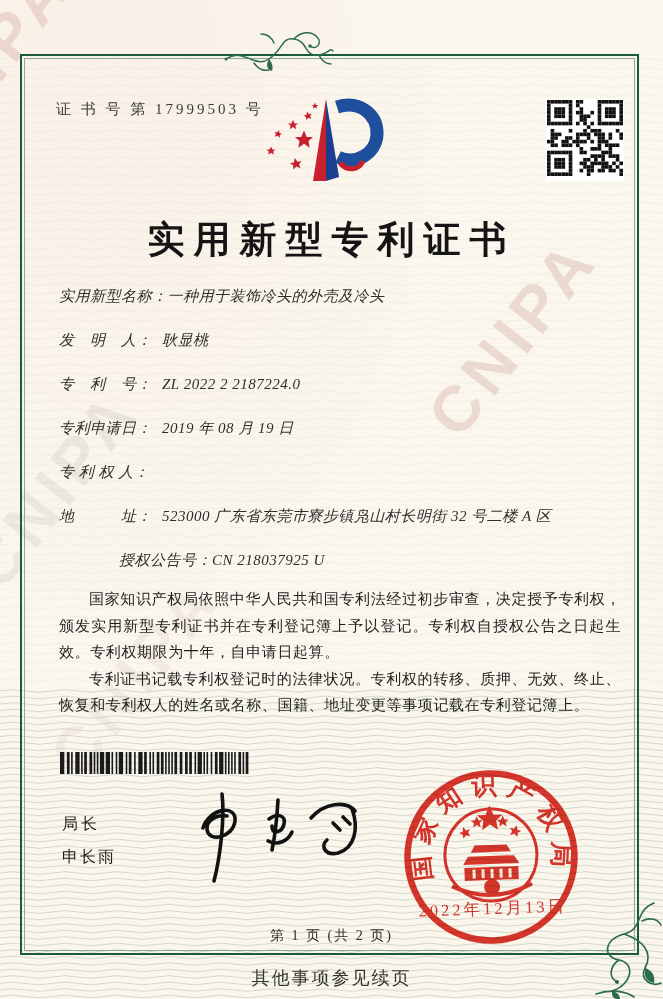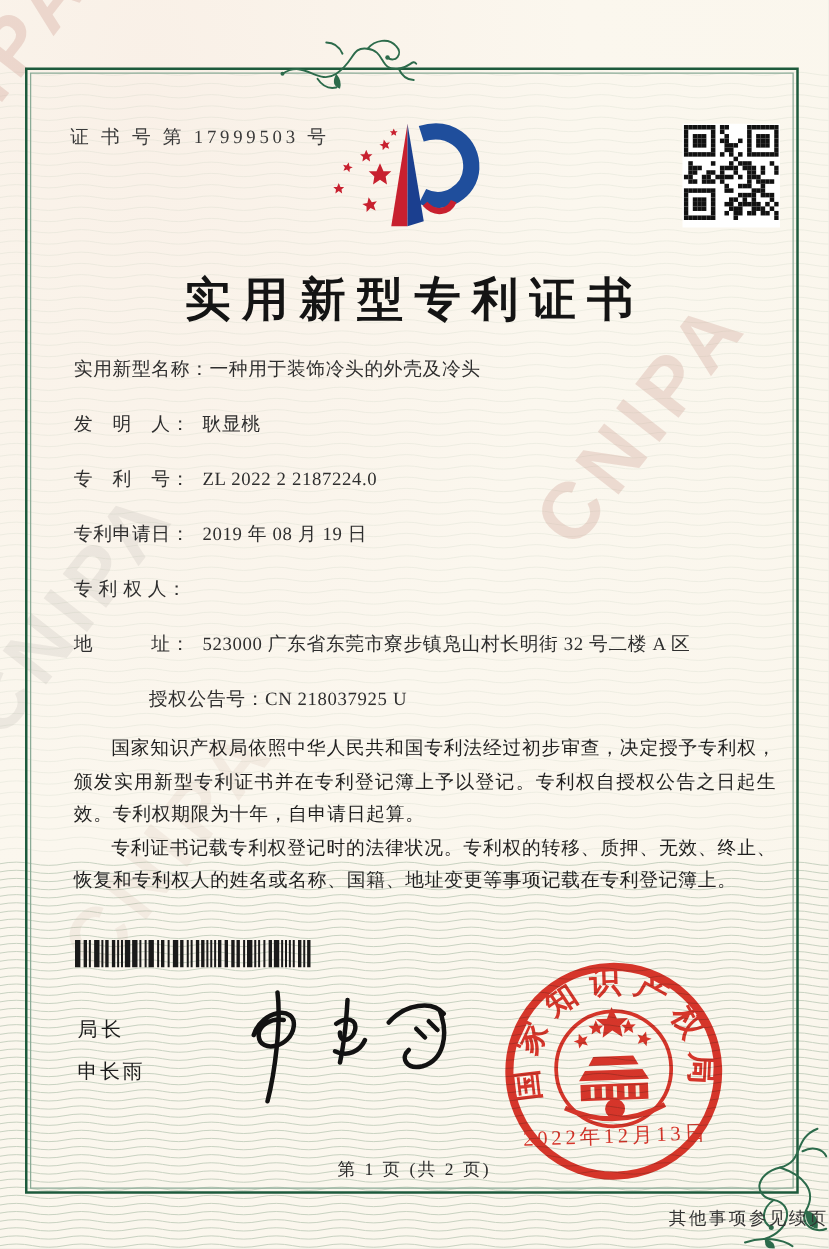--- a/index.html
+++ b/index.html
@@ -24,36 +24,36 @@
   .flourish.top{left:224px;top:28px;}
   .flourish.br{left:582px;top:901px;}
   
   .cert-no{position:absolute;left:56px;top:100px;z-index:3;font-size:15px;letter-spacing:3px;color:#3a3a3a;}
   .logo{position:absolute;left:252px;top:93px;z-index:3;}
   .qr{position:absolute;left:546px;top:99px;z-index:3;background:#fff;padding:1px;}
   .doc-title{position:absolute;left:0;right:0;top:195px;z-index:3;text-align:center;
     font-size:37px;font-weight:700;letter-spacing:9px;color:#141414;margin-top:20px;}
   
   .fields{position:absolute;left:59px;right:38px;top:282px;z-index:3;display:flex;flex-direction:column;gap:16px;}
-  .frow{display:flex;line-height:28px;font-size:15px;color:#2e2e2e;letter-spacing:.5px;}
+  .frow{display:flex;line-height:28px;font-size:15px;color:#2e2e2e;letter-spacing:.5px;font-style:italic;}
   .flabel{display:inline-block;min-width:103px;white-space:nowrap;}
   .fvalue{white-space:nowrap;}
   .grant-b{margin-left:60px;}
   
   .bodytext{position:absolute;left:59px;right:42px;top:586px;z-index:3;font-size:15px;
     line-height:26.5px;color:#1f1f1f;letter-spacing:.6px;text-align:justify;}
   .bodytext p{margin:0;text-indent:2em;}
   
   .barcode{position:absolute;left:60px;top:752px;z-index:3;}
   .director-title{position:absolute;left:62px;top:814px;z-index:3;font-size:16px;letter-spacing:3px;color:#1c1c1c;}
   .director-name{position:absolute;left:62px;top:847px;z-index:3;font-size:16px;letter-spacing:2px;color:#1c1c1c;}
   .signature{position:absolute;left:185px;top:788px;z-index:4;}
   .seal{position:absolute;left:402px;top:768px;z-index:5;mix-blend-mode:multiply;transform:rotate(-2deg);}
   .page-no{position:absolute;left:0;right:0;top:927px;z-index:3;text-align:center;font-size:14px;letter-spacing:2px;color:#2b2b2b;}
-  .footer-note{position:absolute;left:0;right:0;top:966px;z-index:3;text-align:right;font-size:14px;letter-spacing:2px;color:#333;}
+  .footer-note{position:absolute;left:0;right:0;top:966px;z-index:3;text-align:center;font-size:18px;letter-spacing:2px;color:#333;}
 </style>
 </head>
 <body>
 
 <div class="page">
 
   <svg class="waves" id="waves-hi" style="top:56px;opacity:.14" width="663" height="632">
       <path d="M0 3 q13 -2.6 26 0 q13 2.6 26 0 q13 -2.6 26 0 q13 2.6 26 0 q13 -2.6 26 0 q13 2.6 26 0 q13 -2.6 26 0 q13 2.6 26 0 q13 -2.6 26 0 q13 2.6 26 0 q13 -2.6 26 0 q13 2.6 26 0 q13 -2.6 26 0 q13 2.6 26 0 q13 -2.6 26 0 q13 2.6 26 0 q13 -2.6 26 0 q13 2.6 26 0 q13 -2.6 26 0 q13 2.6 26 0 q13 -2.6 26 0 q13 2.6 26 0 q13 -2.6 26 0 q13 2.6 26 0 q13 -2.6 26 0 q13 2.6 26 0" fill="none" stroke="#9fb49d" stroke-width="0.8"></path>
       <path d="M0 12 q13 -2.6 26 0 q13 2.6 26 0 q13 -2.6 26 0 q13 2.6 26 0 q13 -2.6 26 0 q13 2.6 26 0 q13 -2.6 26 0 q13 2.6 26 0 q13 -2.6 26 0 q13 2.6 26 0 q13 -2.6 26 0 q13 2.6 26 0 q13 -2.6 26 0 q13 2.6 26 0 q13 -2.6 26 0 q13 2.6 26 0 q13 -2.6 26 0 q13 2.6 26 0 q13 -2.6 26 0 q13 2.6 26 0 q13 -2.6 26 0 q13 2.6 26 0 q13 -2.6 26 0 q13 2.6 26 0 q13 -2.6 26 0 q13 2.6 26 0" fill="none" stroke="#9fb49d" stroke-width="0.8"></path>
       <path d="M0 21 q13 -2.6 26 0 q13 2.6 26 0 q13 -2.6 26 0 q13 2.6 26 0 q13 -2.6 26 0 q13 2.6 26 0 q13 -2.6 26 0 q13 2.6 26 0 q13 -2.6 26 0 q13 2.6 26 0 q13 -2.6 26 0 q13 2.6 26 0 q13 -2.6 26 0 q13 2.6 26 0 q13 -2.6 26 0 q13 2.6 26 0 q13 -2.6 26 0 q13 2.6 26 0 q13 -2.6 26 0 q13 2.6 26 0 q13 -2.6 26 0 q13 2.6 26 0 q13 -2.6 26 0 q13 2.6 26 0 q13 -2.6 26 0 q13 2.6 26 0" fill="none" stroke="#9fb49d" stroke-width="0.8"></path>

